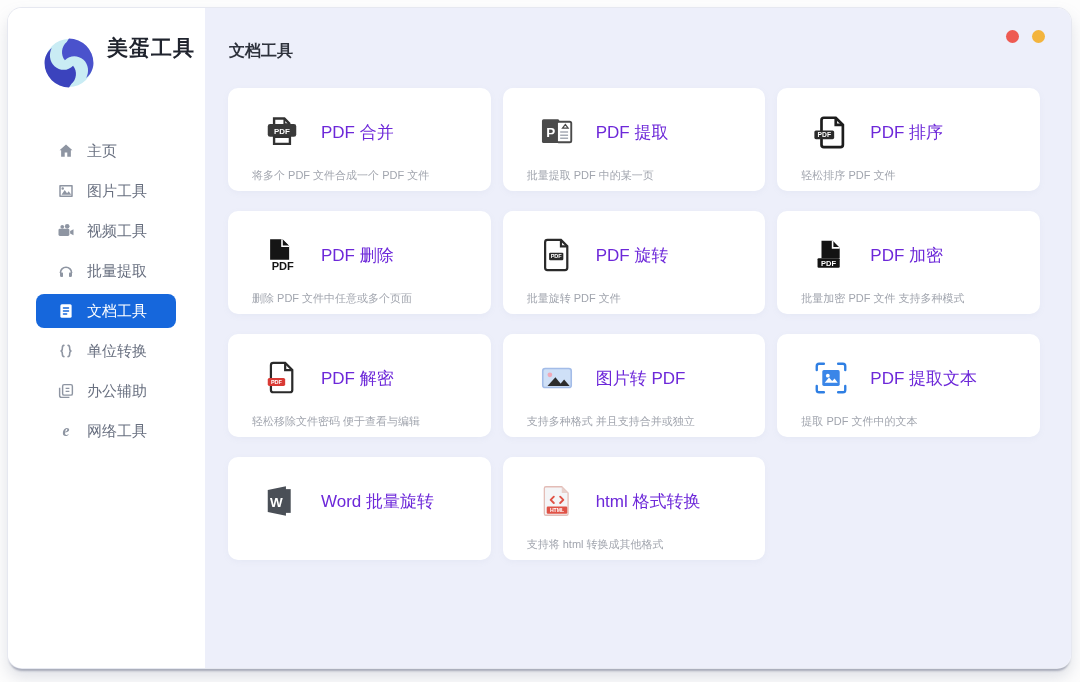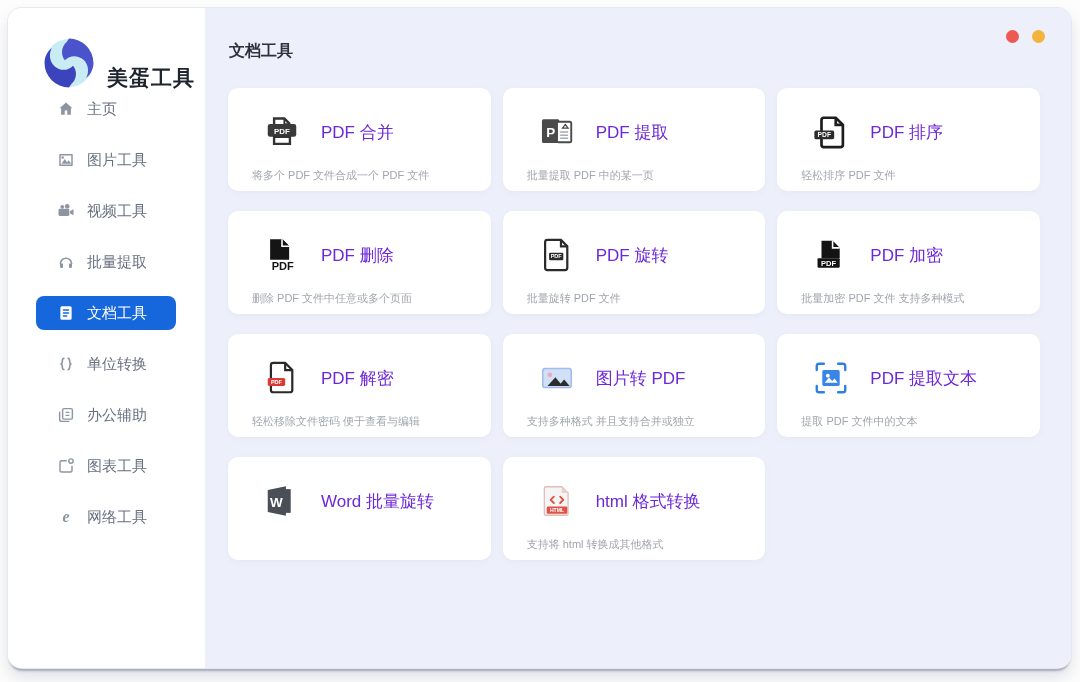--- a/index.html
+++ b/index.html
@@ -9,25 +9,25 @@
     font-family:"Liberation Sans","DejaVu Sans",sans-serif;
     overflow:hidden;
   }
   .window{
     position:absolute;left:8px;top:8px;width:1063px;height:660px;
     background:#ffffff;border-radius:14px;overflow:hidden;display:flex;
     box-shadow:0 0 0 1px #e6e8f0, 0 4px 2px -1px rgba(120,126,148,.55), 0 9px 16px rgba(140,147,170,.28);
   }
   
   .sidebar{width:197px;flex:none;background:#ffffff;position:relative;}
-  .logo{display:flex;align-items:flex-end;gap:9px;padding:26px 0 0 32px;}
+  .logo{display:flex;align-items:flex-start;gap:9px;padding:26px 0 0 32px;}
   .logo-icon{width:58px;height:58px;flex:none;}
   .logo-icon svg{width:100%;height:100%;}
   .logo-text{font-size:21px;font-weight:bold;color:#20242e;letter-spacing:1px;white-space:nowrap;}
-  .nav{display:flex;flex-direction:column;gap:17px;}
+  .nav{margin-top:42px;display:flex;flex-direction:column;gap:6px;}
   .nav-item{
     height:34px;margin:0 29px 0 28px;border-radius:8px;
     display:flex;align-items:center;gap:12px;padding-left:21px;
     color:#697080;font-size:15px;cursor:pointer;user-select:none;
   }
   .nav-item .nicon{width:18px;height:18px;color:#8e95a2;display:flex;flex:none;}
   .nav-item .nicon svg{width:100%;height:100%;}
   .nav-item.active{color:#fff;font-weight:500;}
   .nav-item.active .nicon{color:#fff;}
   
@@ -125,29 +125,20 @@
             <svg viewBox="0 0 24 24" fill="none" stroke="currentColor" stroke-width="1.9">
               <rect x="7.5" y="3.5" width="13" height="14" rx="2"></rect>
               <path d="M16.5 20.5H6A2.5 2.5 0 0 1 3.5 18V7.5"></path>
               <path d="M11.5 8.5h5M11.5 12.5h5"></path>
             </svg>
           </span>
           <span>办公辅助</span>
         </div>
         <div class="nav-item">
           <span class="nicon">
-            <svg viewBox="0 0 24 24" fill="none" stroke="currentColor" stroke-width="1.9">
-              <path d="M20 11.5V18a2 2 0 0 1-2 2H6a2 2 0 0 1-2-2V7a2 2 0 0 1 2-2h7"></path>
-              <circle cx="18.6" cy="5.4" r="2.9"></circle>
-            </svg>
-          </span>
-          <span>图表工具</span>
-        </div>
-        <div class="nav-item">
-          <span class="nicon">
             <svg viewBox="0 0 24 24">
               <text x="12" y="18.5" text-anchor="middle" font-size="21" font-weight="bold" font-style="italic" fill="currentColor" font-family="Liberation Serif,serif">e</text>
             </svg>
           </span>
           <span>网络工具</span>
         </div>
       </div>
   </div>
 
   <div class="main">

